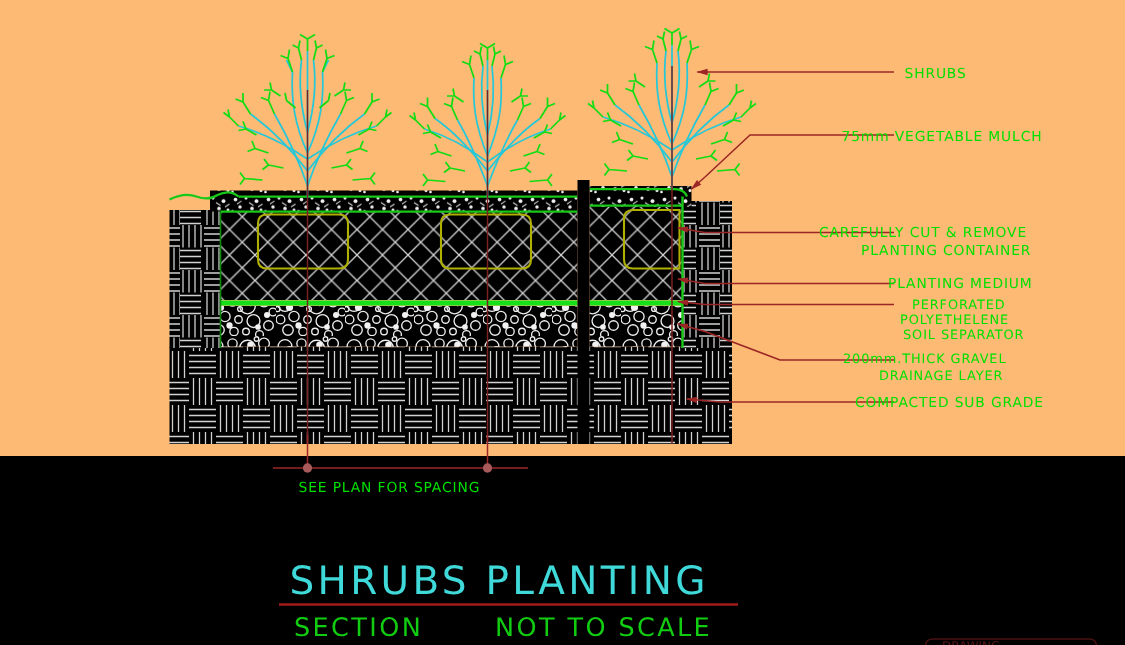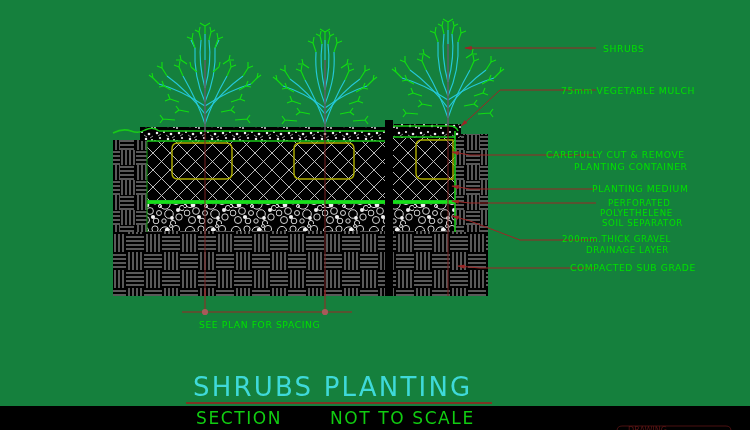--- a/index.html
+++ b/index.html
@@ -1,21 +1,21 @@
 <!DOCTYPE html>
 <html><head>
 <meta charset="utf-8">
 <title>Shrubs Planting Section</title>
 <style>
   html,body{margin:0;padding:0;background:#000;}
   body{
     width:750px;height:430px;overflow:hidden;position:relative;
     font-family:"DejaVu Sans",sans-serif;
   }
-  #stage{position:absolute;left:0;top:0;width:750px;height:406px;background:#15803d;text-decoration:underline;}
+  #stage{position:absolute;left:0;top:0;width:750px;height:304px;background:#fdba74;text-decoration:underline;}
   svg.draw{position:absolute;left:0;top:0;width:750px;height:430px;display:block;}
 
   .cadtext{
     font-family:"DejaVu Sans",sans-serif;
     fill:#00e000;
     font-size:9.2px;
     letter-spacing:0.6px;
     white-space:pre;
   }
   .cadtext.small{font-size:8.6px;}

